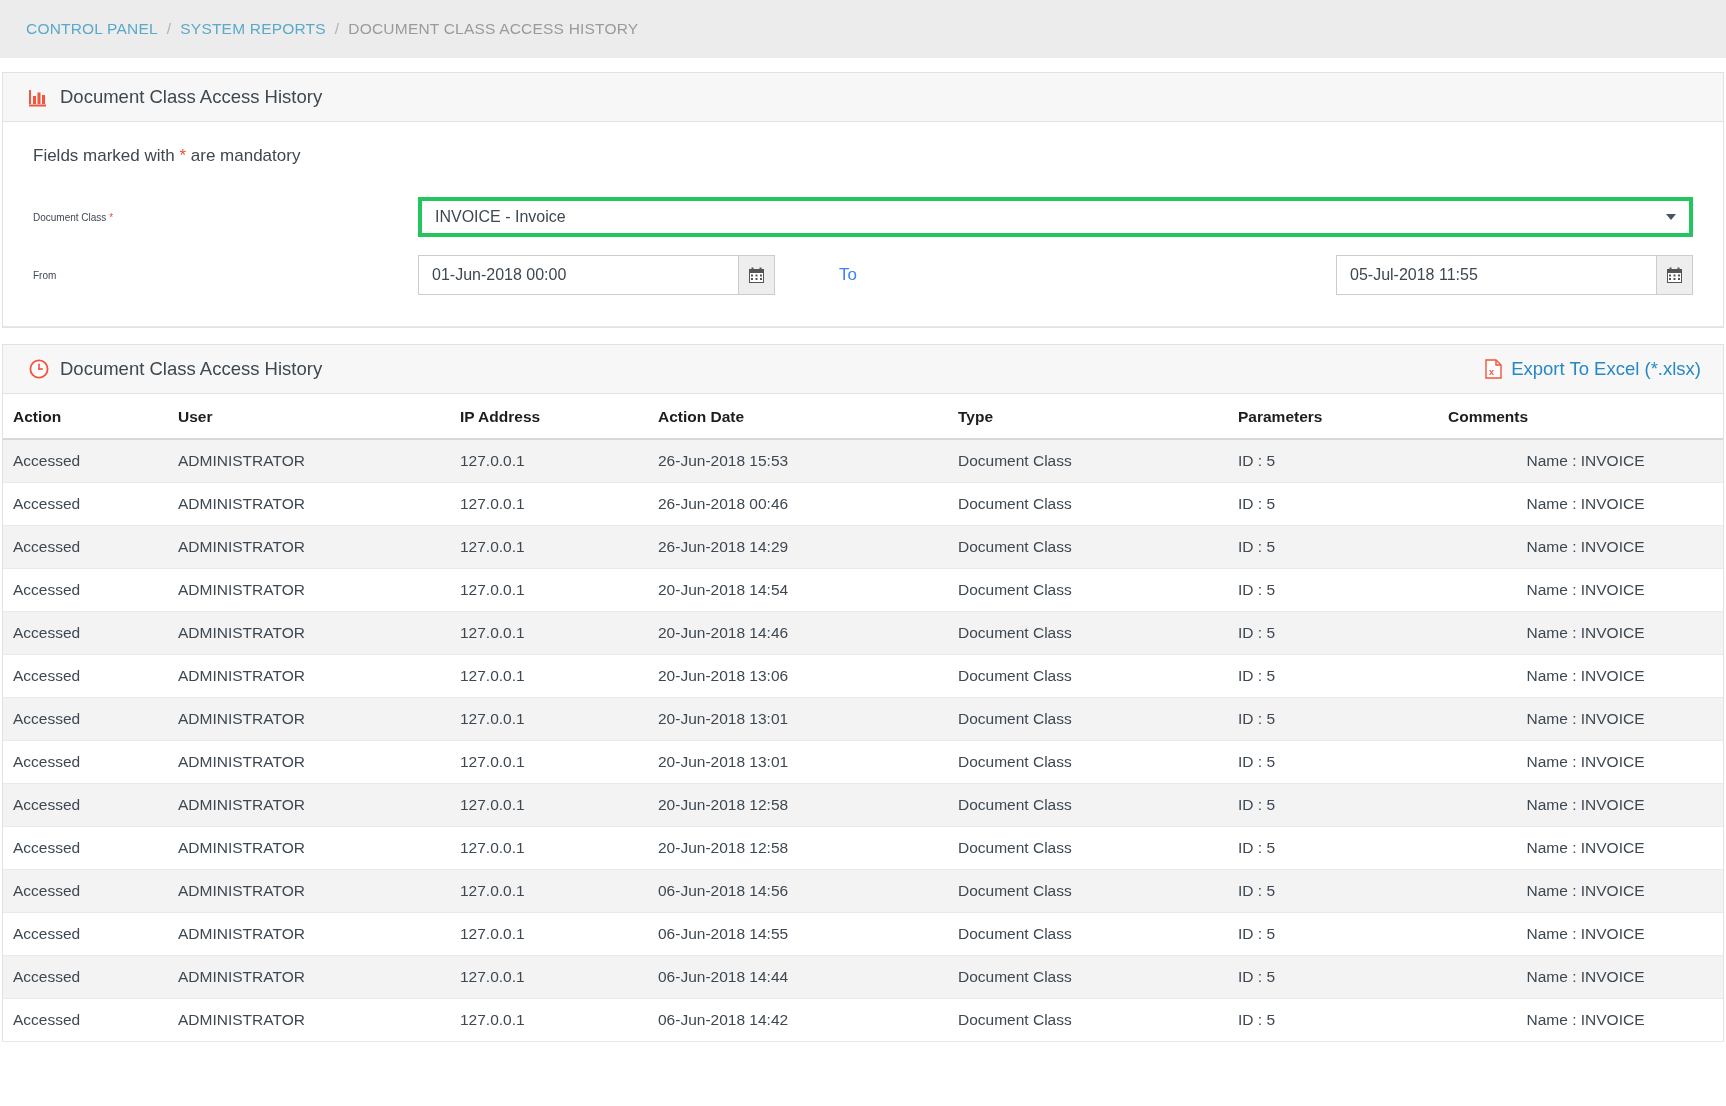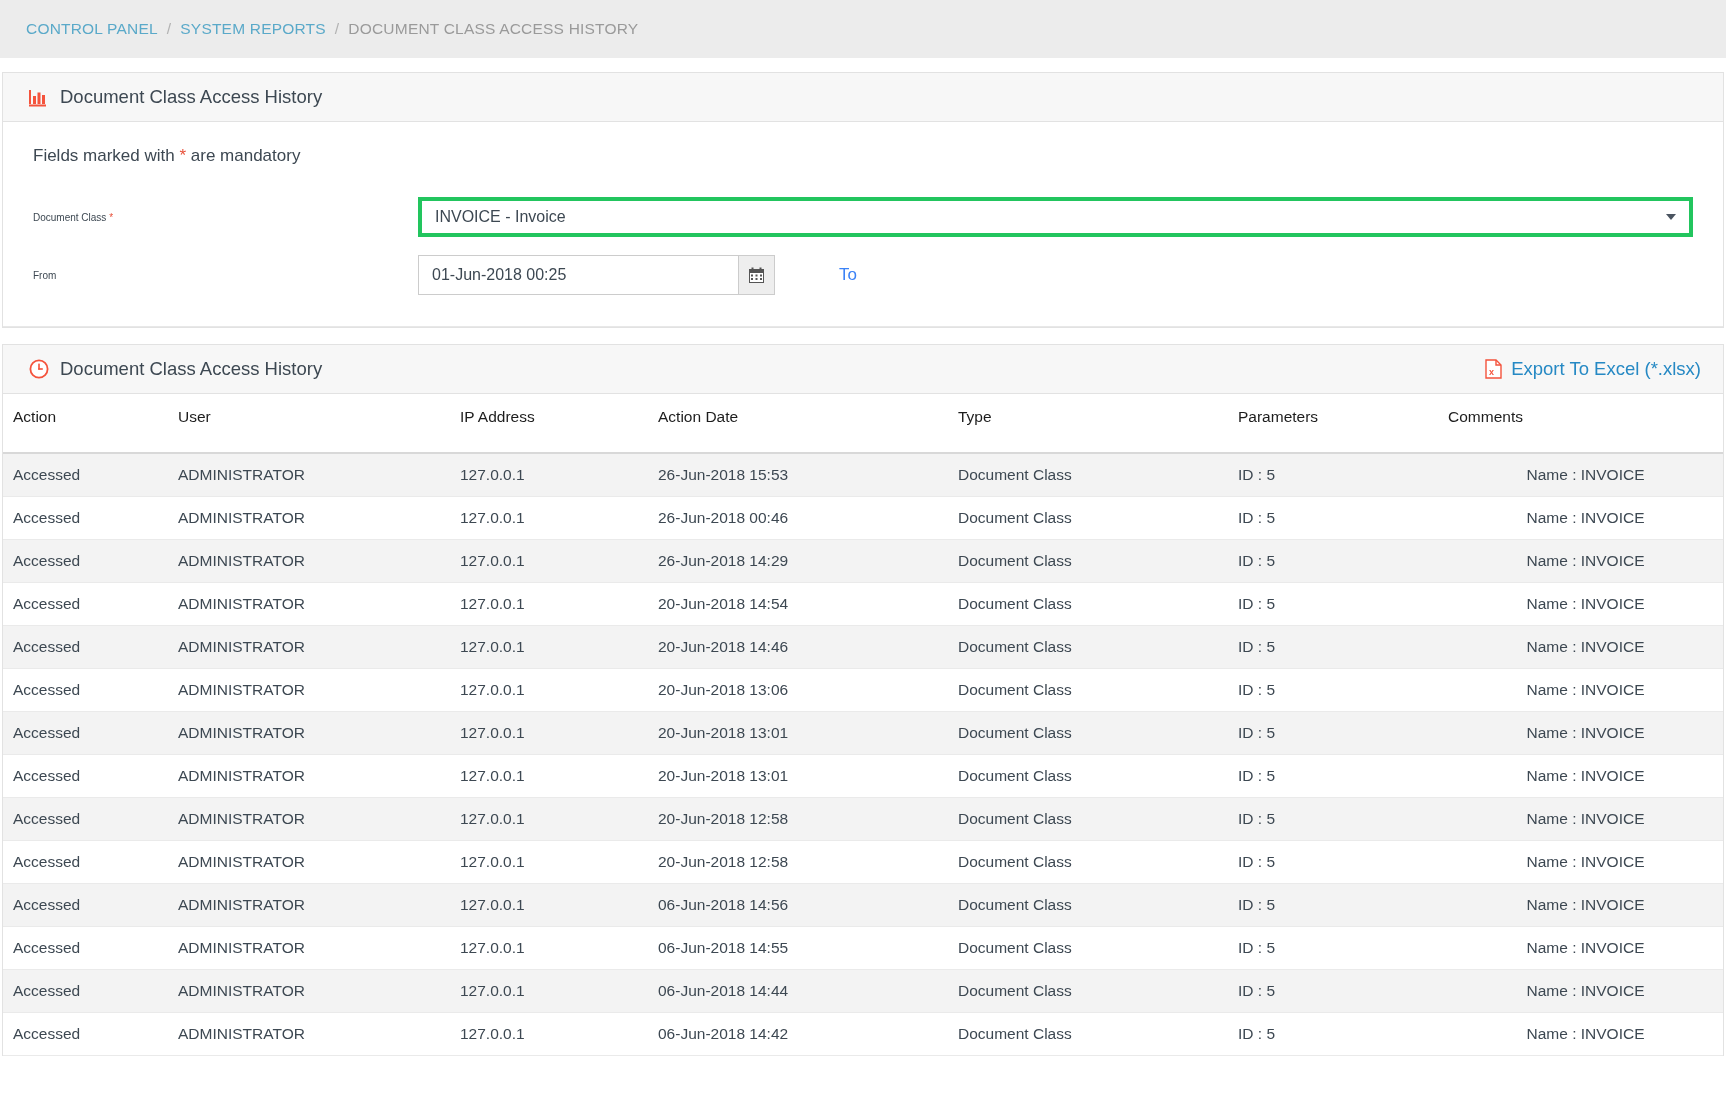--- a/index.html
+++ b/index.html
@@ -136,23 +136,23 @@
 
   
   .table-panel { margin-top: 16px; border-bottom: none; }
   table.data {
     width: 100%;
     border-collapse: collapse;
     font-size: 15.5px;
   }
   table.data thead th {
     text-align: left;
-    font-weight: normal;
+    font-weight: bold;
     color: #1d1d1d;
-    padding: 14px 0 26px 0;
+    padding: 14px 0 12px 0;
     border-bottom: 2px solid #d8d8d8;
     background: #ffffff;
     font-size: 15.5px;
   }
   table.data td {
     padding: 12px 0 12px 0;
     color: #3d4852;
     border-bottom: 1px solid #eaeaea;
   }
   table.data tbody tr:nth-child(odd) { background: #f3f3f3; }
@@ -208,41 +208,60 @@
         <div class="select-wrap">
           <span class="sel-value">INVOICE - Invoice</span>
           <span class="caret"></span>
         </div>
       </div>
 
       <div class="form-row">
         <div class="form-label">From</div>
 
         <div class="date-group">
-          <div class="date-input">01-Jun-2018 00:25</div>
+          <div class="date-input">01-Jun-2018 00:00</div>
           <div class="date-btn">
             <span>
               <svg class="icon-calendar" width="15" height="16" viewBox="0 0 15 16">
                 <rect x="0.5" y="2.5" width="14" height="13" fill="#fff" stroke="#555" stroke-width="1"></rect>
                 <rect x="0.5" y="2.5" width="14" height="3.5" fill="#555"></rect>
                 <rect x="2.5" y="0.5" width="2" height="3" fill="#555"></rect>
                 <rect x="10.5" y="0.5" width="2" height="3" fill="#555"></rect>
                 <rect x="2" y="7.5" width="2" height="2" fill="#555"></rect>
                 <rect x="6.5" y="7.5" width="2" height="2" fill="#555"></rect>
                 <rect x="11" y="7.5" width="2" height="2" fill="#555"></rect>
                 <rect x="2" y="11" width="2" height="2" fill="#555"></rect>
                 <rect x="6.5" y="11" width="2" height="2" fill="#555"></rect>
                 <rect x="11" y="11" width="2" height="2" fill="#555"></rect>
               </svg>
             </span>
           </div>
         </div>
 
         <div class="to-label">To</div>
 
+        <div class="date-group" style="margin-left:auto;">
+          <div class="date-input">05-Jul-2018 11:55</div>
+          <div class="date-btn">
+            <span>
+              <svg class="icon-calendar" width="15" height="16" viewBox="0 0 15 16">
+                <rect x="0.5" y="2.5" width="14" height="13" fill="#fff" stroke="#555" stroke-width="1"></rect>
+                <rect x="0.5" y="2.5" width="14" height="3.5" fill="#555"></rect>
+                <rect x="2.5" y="0.5" width="2" height="3" fill="#555"></rect>
+                <rect x="10.5" y="0.5" width="2" height="3" fill="#555"></rect>
+                <rect x="2" y="7.5" width="2" height="2" fill="#555"></rect>
+                <rect x="6.5" y="7.5" width="2" height="2" fill="#555"></rect>
+                <rect x="11" y="7.5" width="2" height="2" fill="#555"></rect>
+                <rect x="2" y="11" width="2" height="2" fill="#555"></rect>
+                <rect x="6.5" y="11" width="2" height="2" fill="#555"></rect>
+                <rect x="11" y="11" width="2" height="2" fill="#555"></rect>
+              </svg>
+            </span>
+          </div>
+        </div>
       </div>
 
       <div class="form-divider"></div>
 
     </div>
   </div>
 
   <div class="panel table-panel">
     <div class="panel-head">
       <div class="panel-head-left">

